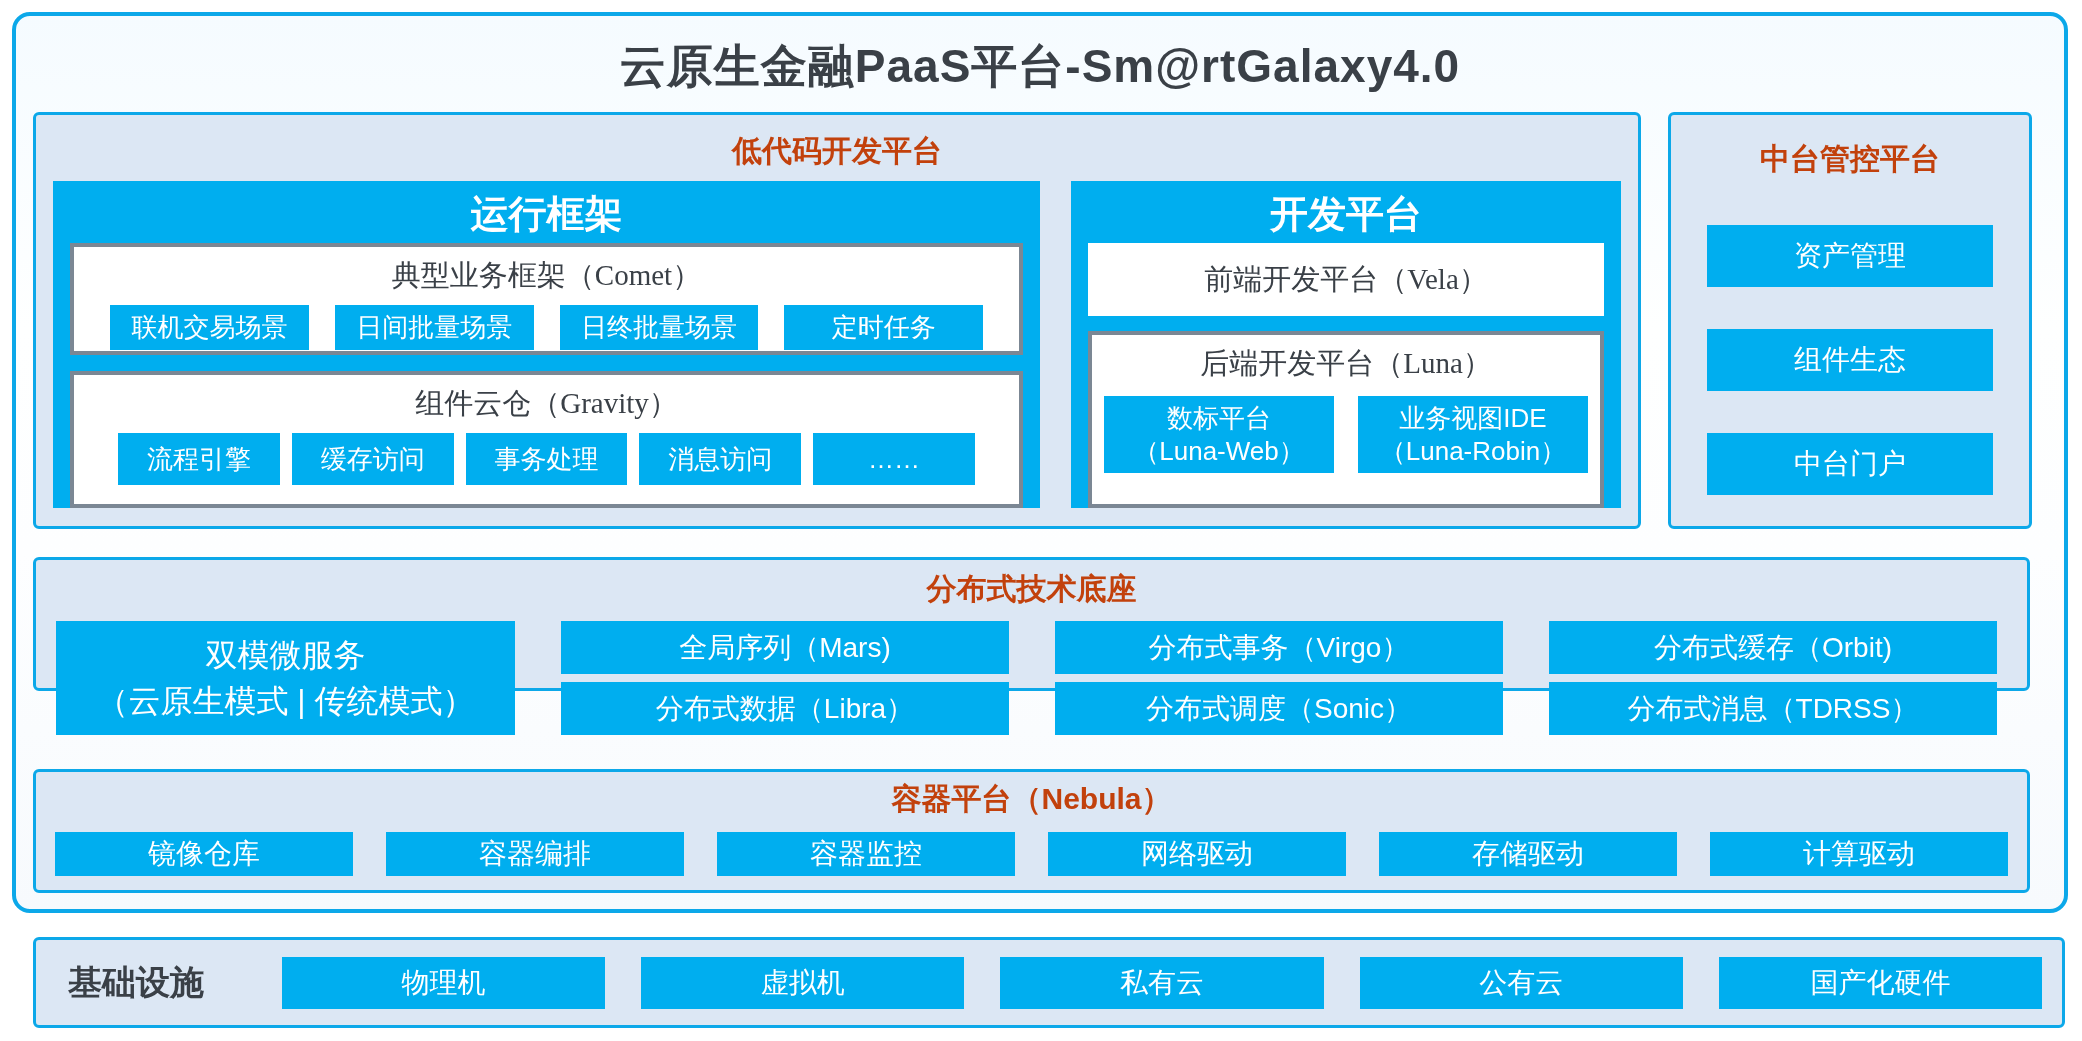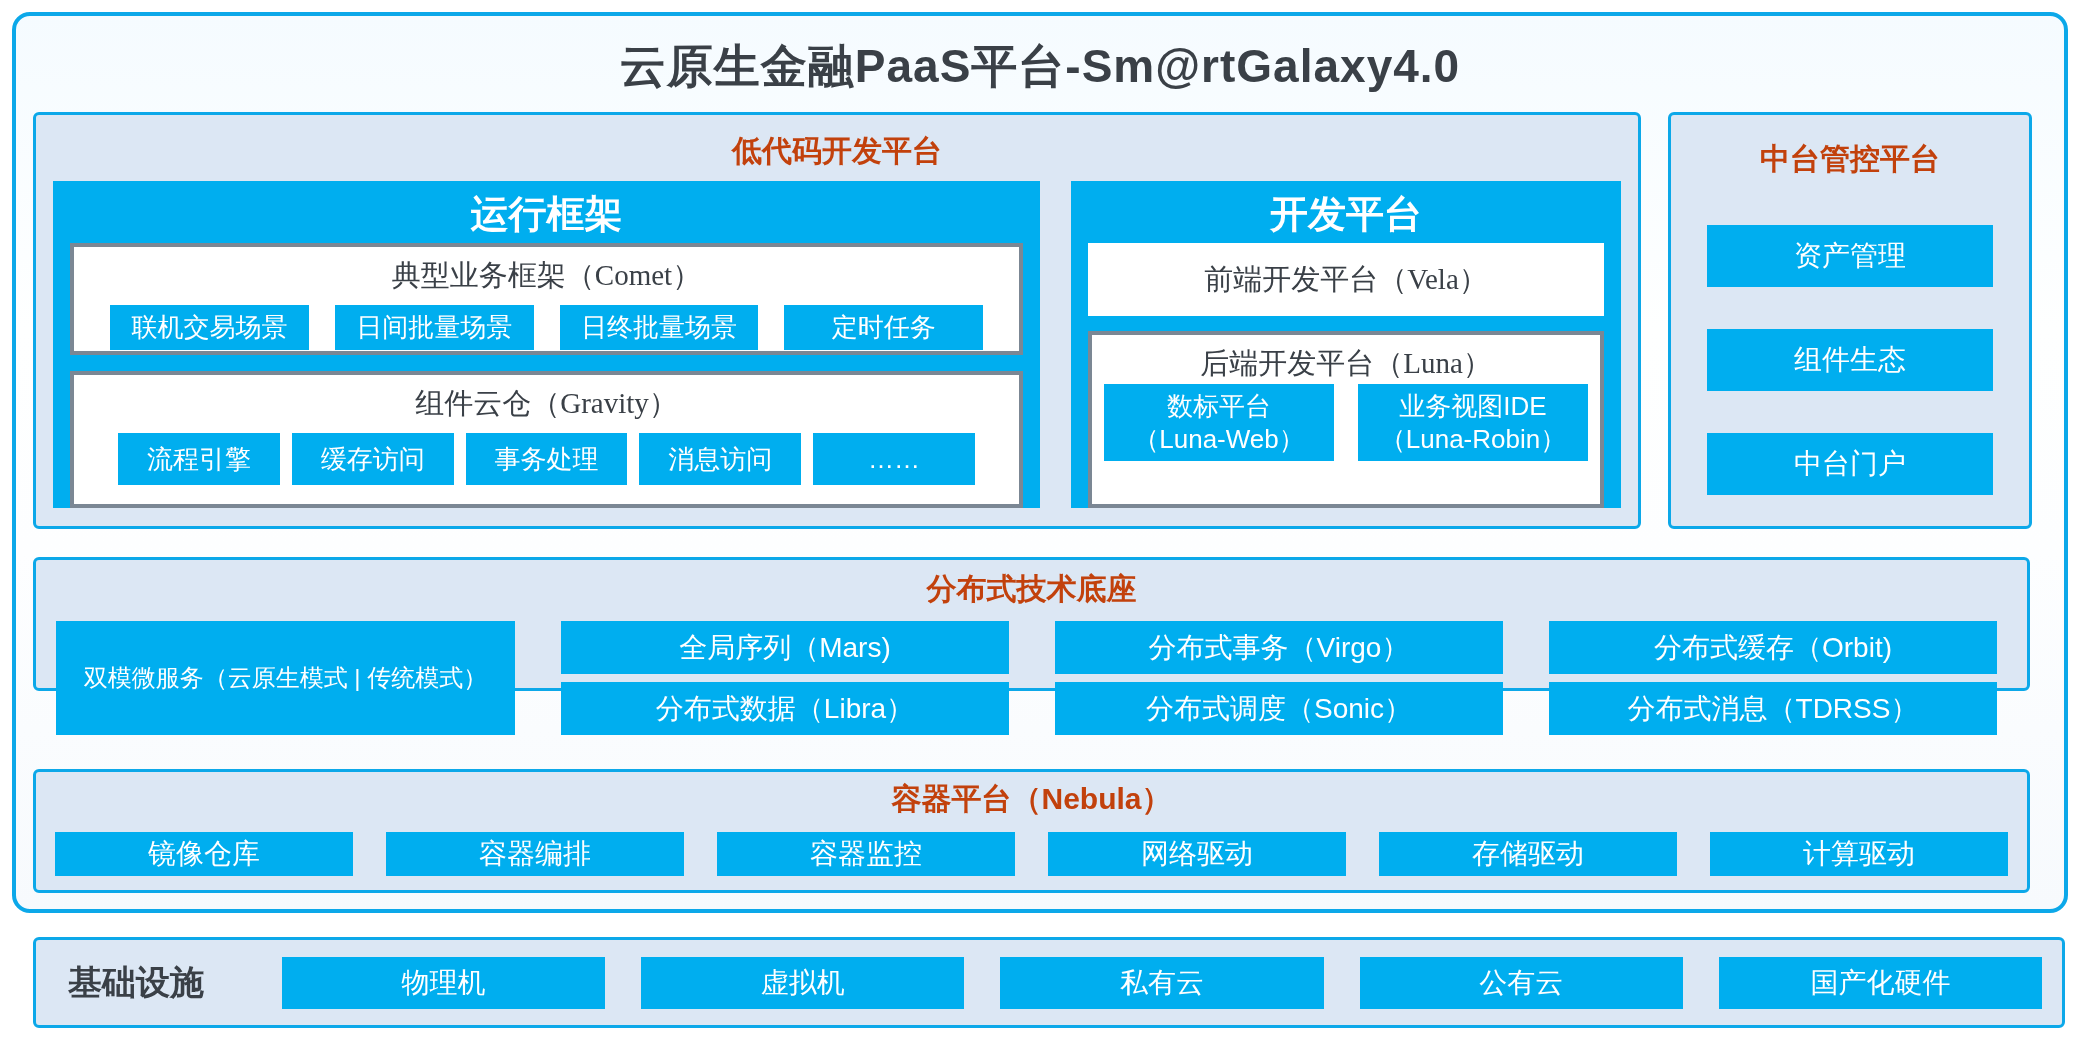--- a/index.html
+++ b/index.html
@@ -59,34 +59,34 @@
   .comet-row { display:flex; gap:26px; padding:0 36px; margin-top:9px; height:45px; }
   .comet-row .btn { flex:1; }
   .gravity-box { flex:1; }
   .gravity-row { display:flex; gap:12px; padding:0 44px; margin-top:9px; height:52px; }
   .gravity-row .btn { flex:1; }
 
   .dev-block { flex:1; }
   .vela-box { flex:0 0 73px; margin-bottom:15px; display:flex; align-items:center; justify-content:center; }
   .vela-box .white-box-title { padding-top:0; }
   .luna-box { flex:1; display:flex; flex-direction:column; }
-  .luna-row { display:flex; gap:24px; padding:0 12px; height:77px; }
+  .luna-row { display:flex; gap:24px; padding:0 12px; margin-top:12px; height:77px; }
   .luna-row .btn { flex:1; flex-direction:column; line-height:1.25; }
 
   
   .p-middleware { flex:1; display:flex; flex-direction:column; }
   .p-middleware .panel-header { padding-top:24px; }
   .mw-btns { display:flex; flex-direction:column; gap:42px; padding:11px 36px; margin-top:34px; }
   .mw-btns .btn { height:62px; font-size:28px; }
 
   
   .p-dist .panel-header { padding-top:9px; }
   .dist-body { display:flex; gap:46px; margin:11px 30px 0 20px; height:114px; }
-  .dist-big { flex:0 0 459px; background:#00aeef; color:#ffffff; font-size:24px;
-              display:flex; flex-direction:row; align-items:center; justify-content:center;
+  .dist-big { flex:0 0 459px; background:#00aeef; color:#ffffff; font-size:32px;
+              display:flex; flex-direction:column; align-items:center; justify-content:center;
               line-height:1.45; text-align:center; }
   .dist-col { flex:1; display:flex; flex-direction:column; gap:8px; }
   .dist-col .btn { flex:1; font-size:28px; }
 
   
   .p-cont .panel-header { padding-top:7px; }
   .cont-row { display:flex; gap:33px; margin:12px 19px 0 19px; height:44px; }
   .cont-row .btn { flex:1; font-size:28px; }
 
   

